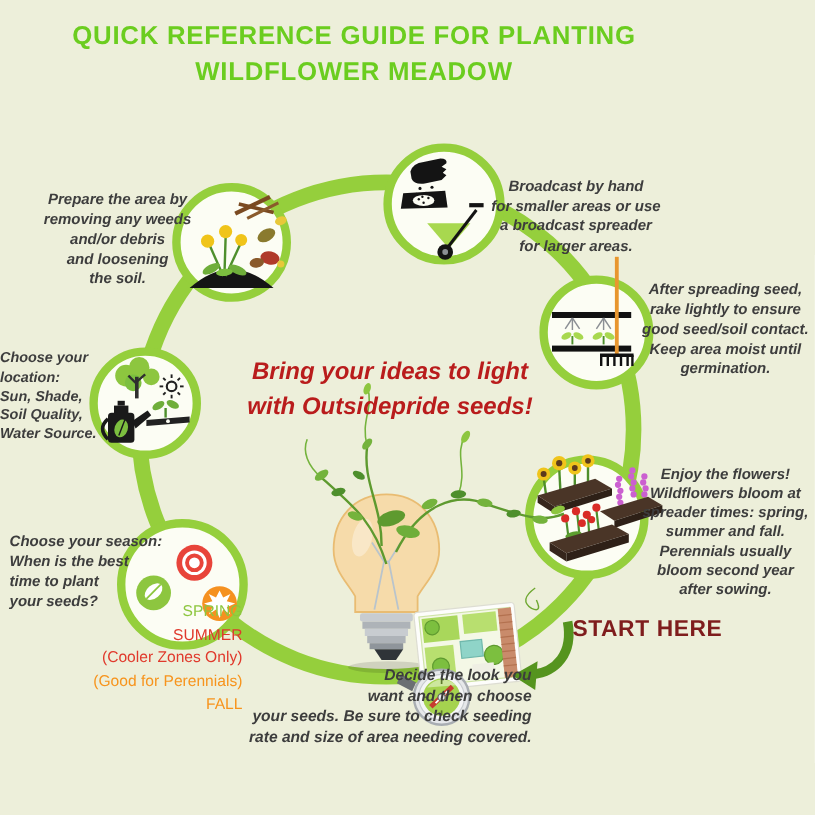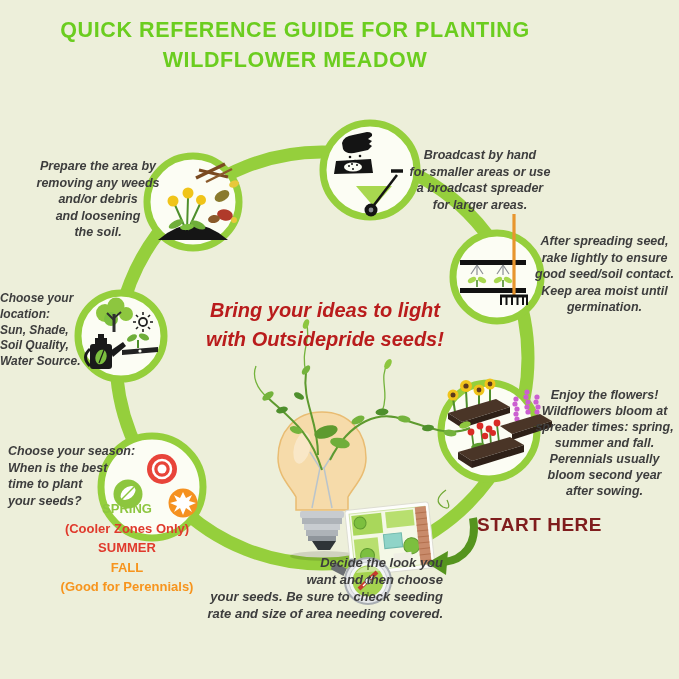--- a/index.html
+++ b/index.html
@@ -14,22 +14,22 @@
   .tagline{position:absolute;z-index:2;left:160px;top:296px;width:330px;text-align:center;
          font-style:italic;font-weight:bold;font-size:20px;line-height:1.45;color:#b91c1c;
          white-space:pre-line;}
   .t-broadcast{left:398px;top:120px;width:164px;text-align:center;margin-top:27px;}
   .t-prepare{left:30px;top:158px;width:136px;text-align:center;}
   .t-location{left:0px;top:291px;width:88px;font-size:12px;}
   .t-season{left:8px;top:443px;width:128px;}
   .t-rake{left:531px;top:233px;width:147px;text-align:center;}
   .t-flowers{left:531px;top:387px;width:147px;text-align:center;line-height:1.28;}
   .t-bottom{left:151px;top:554px;width:292px;text-align:right;font-size:13px;}
-  .seasons{position:absolute;z-index:2;left:52px;top:500px;width:150px;text-align:center;
-           font-weight:bold;font-size:13px;line-height:1.35;font-style:normal;}
+  .seasons{position:absolute;z-index:2;left:52px;top:500px;width:150px;text-align:right;
+           font-weight:normal;font-size:13px;line-height:1.35;font-style:normal;}
   .seasons div{margin-bottom:2px;}
   .spring{color:#8DC63F}
   .summer{color:#E0392C}
   .fall{color:#F7941D}
   .start-here{position:absolute;z-index:2;left:477px;top:514px;font-weight:bold;
               font-size:19px;letter-spacing:.5px;color:#7f1d1d;font-style:normal;}
 </style>
 </head>
 <body>
 
@@ -340,24 +340,24 @@
   <div class="txt t-flowers">Enjoy the flowers!
 Wildflowers bloom at
 spreader times: spring,
 summer and fall.
 Perennials usually
 bloom second year
 after sowing.</div>
 
   <div class="seasons">
     <div class="spring">SPRING</div>
+    <div class="summer">SUMMER</div>
     <div class="summer">(Cooler Zones Only)</div>
-    <div class="summer">SUMMER</div>
+    <div class="fall">(Good for Perennials)</div>
     <div class="fall">FALL</div>
-    <div class="fall">(Good for Perennials)</div>
   </div>
 
   <div class="start-here">START HERE</div>
 
   <div class="txt t-bottom">Decide the look you
 want and then choose
 your seeds.  Be sure to check seeding
 rate and size of area needing covered.</div>
 
 </div>

